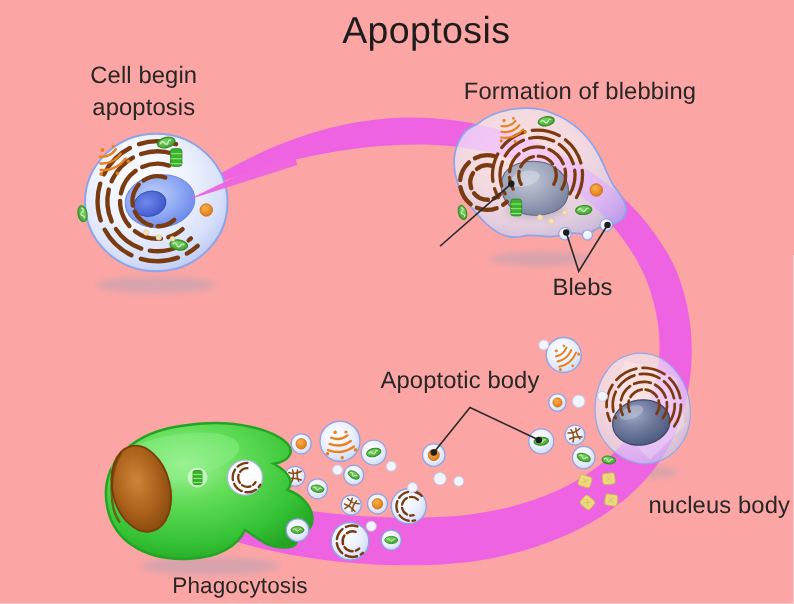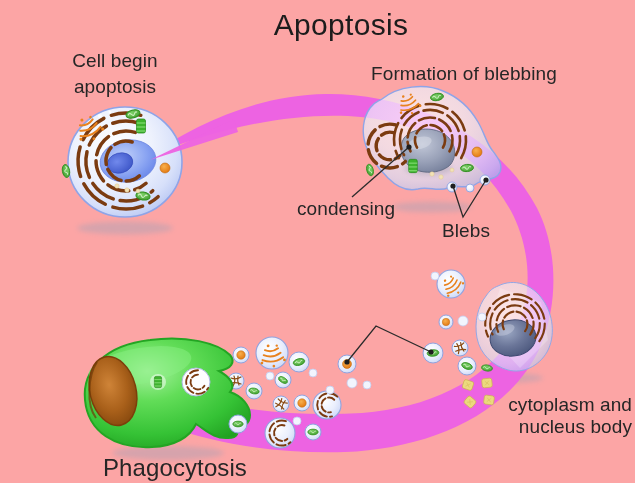--- a/index.html
+++ b/index.html
@@ -10,21 +10,21 @@
   .center{text-align:center;}
   .right{text-align:right;}
   #title{position:absolute;left:191px;top:8px;width:300px;text-align:center;
          font-size:30px;font-weight:500;letter-spacing:.3px;color:#1c1c1c;}
   #lbl-begin{left:29px;top:48px;width:172px;line-height:26px;}
   #lbl-blebbing{left:364px;top:62px;width:200px;}
   #lbl-nucleus{left:297px;top:197px;line-height:24px;}
   #lbl-blebs{left:426px;top:219px;width:80px;text-align:center;}
   #lbl-apobody{left:288px;top:293px;width:160px;}
   #lbl-partition{right:3px;top:394px;width:210px;line-height:21.5px;}
-  #lbl-phago{left:95px;top:456px;width:160px;font-size:24px;}
+  #lbl-phago{left:112px;top:456px;width:160px;font-size:18px;}
 </style>
 </head>
 <body>
 
 <div id="stage" style="--arrow-pink: #ed63e2; --cell-fill: #e3e9fc; --cell-border: #8ea4e8; --nucleus-blue: #5c79e4; --nucleolus-blue: #3a53c6; --condensed-nucleus-gray: #8a93a8; --er-brown: #7b3b10; --golgi-orange: #e8821e; --mitochondria-green: #4db43c; --phagocyte-green: #3ecb3e; --phagocyte-nucleus-brown: #a8651c; --fragment-yellow: #ecd97e; --text: #262626; --background: #ffffff;">
 
 <svg width="635" height="483" viewBox="0 0 635 483">
   <defs>
     <radialGradient id="cellG" cx="40%" cy="35%" r="75%">
       <stop offset="0" stop-color="#fdfeff"></stop>
@@ -348,25 +348,24 @@
   <div id="title">Apoptosis</div>
 
   <div id="lbl-begin" class="lbl center">
     <div>Cell begin</div>
     <div>apoptosis</div>
   </div>
 
   <div id="lbl-blebbing" class="lbl center">Formation of blebbing</div>
 
   <div id="lbl-nucleus" class="lbl">
-    <div>condensing</div>
   </div>
 
   <div id="lbl-blebs" class="lbl center">Blebs</div>
 
+  <div id="lbl-apobody" class="lbl center">Apoptotic body</div>
 
   <div id="lbl-partition" class="lbl right">
-    <div>cytoplasm and</div>
     <div>nucleus body</div>
   </div>
 
   <div id="lbl-phago" class="lbl center">Phagocytosis</div>
 </div>
 
 </body></html>

